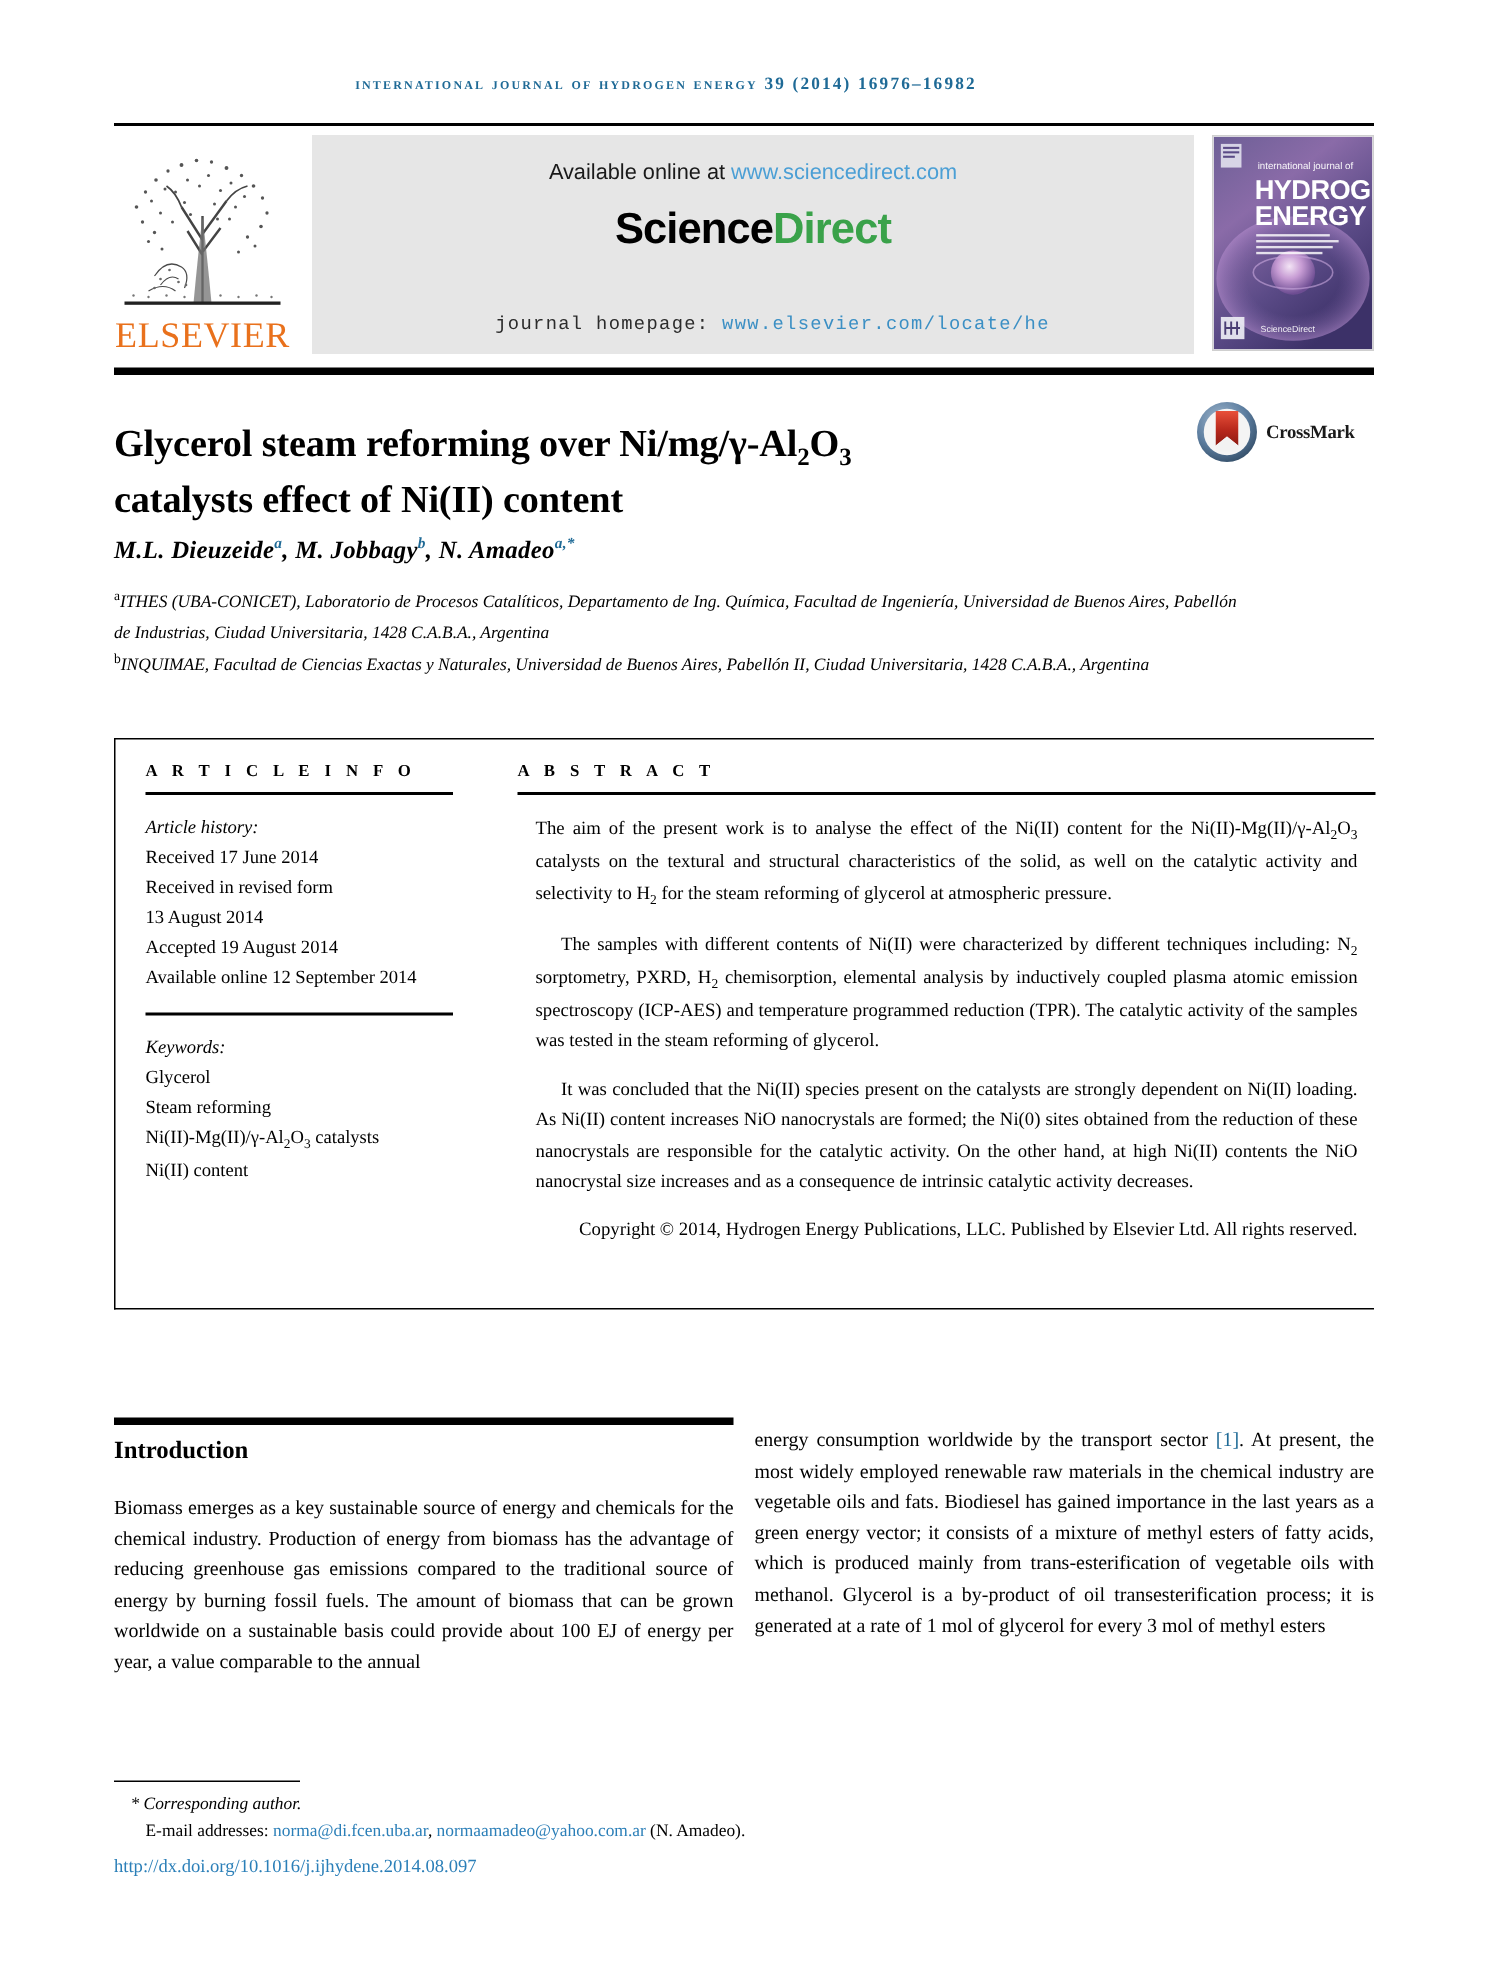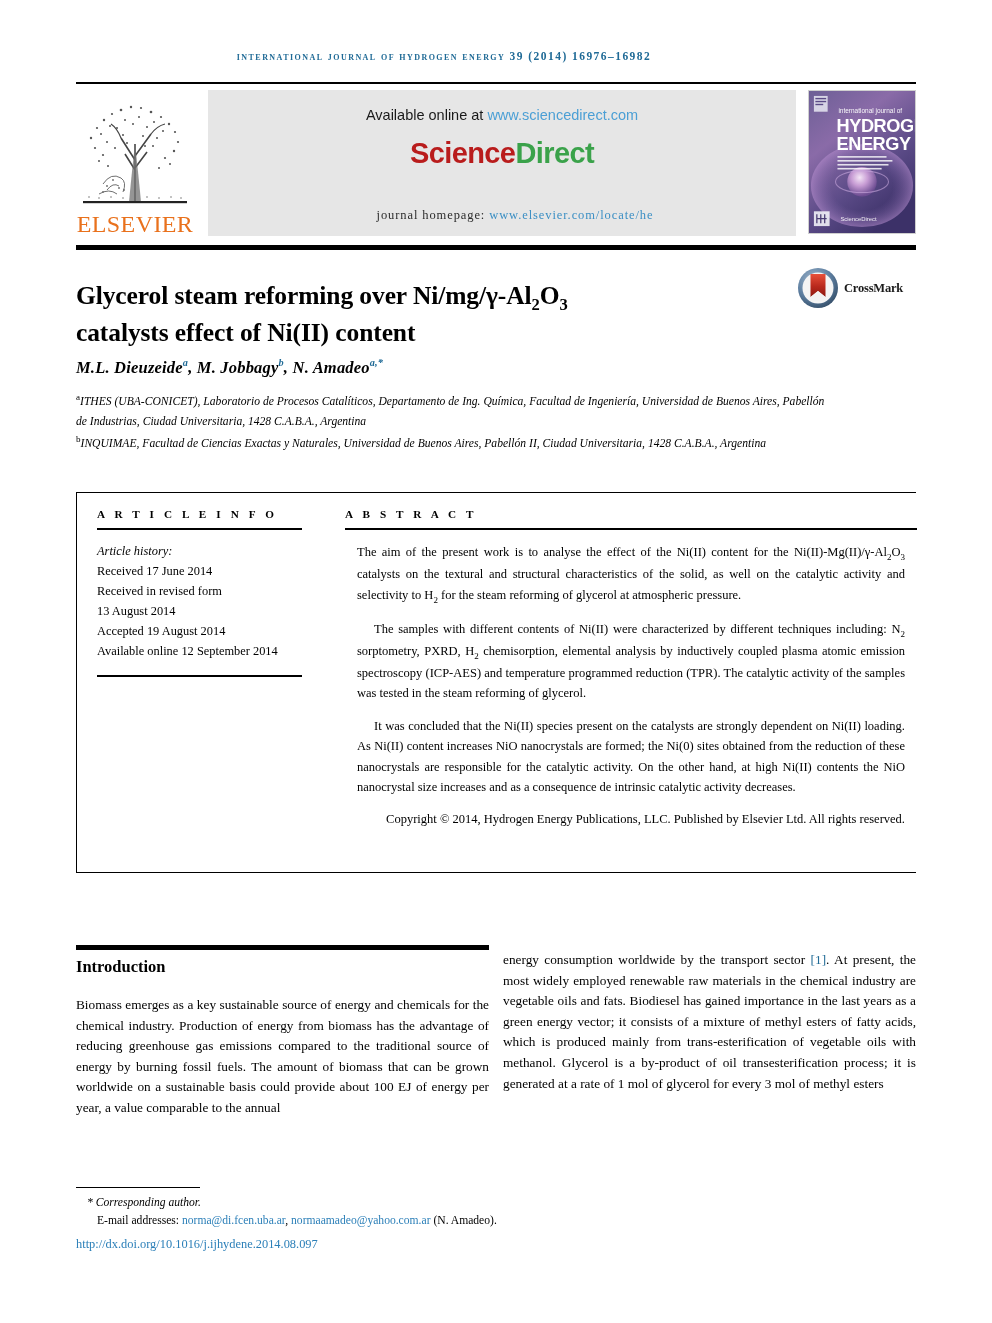--- a/index.html
+++ b/index.html
@@ -90,27 +90,27 @@
   .avail-line .url { color: #4b9fd5; }
   .sd-logo {
     text-align: center;
     margin-top: 14px;
     font-family: "Liberation Sans", sans-serif;
     font-weight: bold;
     font-size: 29px;
     color: #3aa24a;
     letter-spacing: -0.6px;
   }
-  .sd-logo .sd-black { color: #b91c1c; }
+  .sd-logo .sd-black { color: #000000; }
   .homepage-line {
     position: absolute;
     left: 0; right: 0;
     bottom: 13px;
     text-align: center;
-    font-family: Liberation Serif, serif;
+    font-family: Liberation Mono, monospace;
     font-size: 12.5px;
     letter-spacing: 0.9px;
     color: #2b2b2b;
     padding-left: 26px;
   }
   .homepage-line .url { color: #3b8fc4; }
   .cover-thumb {
     width: 108px;
     flex: 0 0 108px;
     height: 144px;
@@ -529,20 +529,27 @@
     <div class="sec-underline"></div>
     <div class="info-block">
       <div class="ih">Article history:</div>
       <div>Received 17 June 2014</div>
       <div>Received in revised form</div>
       <div>13 August 2014</div>
       <div>Accepted 19 August 2014</div>
       <div>Available online 12 September 2014</div>
     </div>
     <div class="info-hr"></div>
+    <div class="info-block">
+      <div class="ih">Keywords:</div>
+      <div>Glycerol</div>
+      <div>Steam reforming</div>
+      <div><span>Ni(II)-Mg(II)/γ-Al</span><sub>2</sub><span>O</span><sub>3</sub><span> catalysts</span></div>
+      <div>Ni(II) content</div>
+    </div>
   </div>
 
   <div class="col-abs">
     <div class="sec-label">A B S T R A C T</div>
     <div class="sec-underline"></div>
     <div class="abs-body">
       <p class="first"><span>The aim of the present work is to analyse the effect of the Ni(II) content for the Ni(II)-Mg(II)/γ-Al</span><sub>2</sub><span>O</span><sub>3</sub><span> catalysts on the textural and structural characteristics of the solid, as well on the catalytic activity and selectivity to H</span><sub>2</sub><span> for the steam reforming of glycerol at atmospheric pressure.</span></p>
       <p><span>The samples with different contents of Ni(II) were characterized by different techniques including: N</span><sub>2</sub><span> sorptometry, PXRD, H</span><sub>2</sub><span> chemisorption, elemental analysis by inductively coupled plasma atomic emission spectroscopy (ICP-AES) and temperature programmed reduction (TPR). The catalytic activity of the samples was tested in the steam reforming of glycerol.</span></p>
       <p>It was concluded that the Ni(II) species present on the catalysts are strongly dependent on Ni(II) loading. As Ni(II) content increases NiO nanocrystals are formed; the Ni(0) sites obtained from the reduction of these nanocrystals are responsible for the catalytic activity. On the other hand, at high Ni(II) contents the NiO nanocrystal size increases and as a consequence de intrinsic catalytic activity decreases.</p>
       <p class="copy">Copyright © 2014, Hydrogen Energy Publications, LLC. Published by Elsevier Ltd. All rights reserved.</p>

